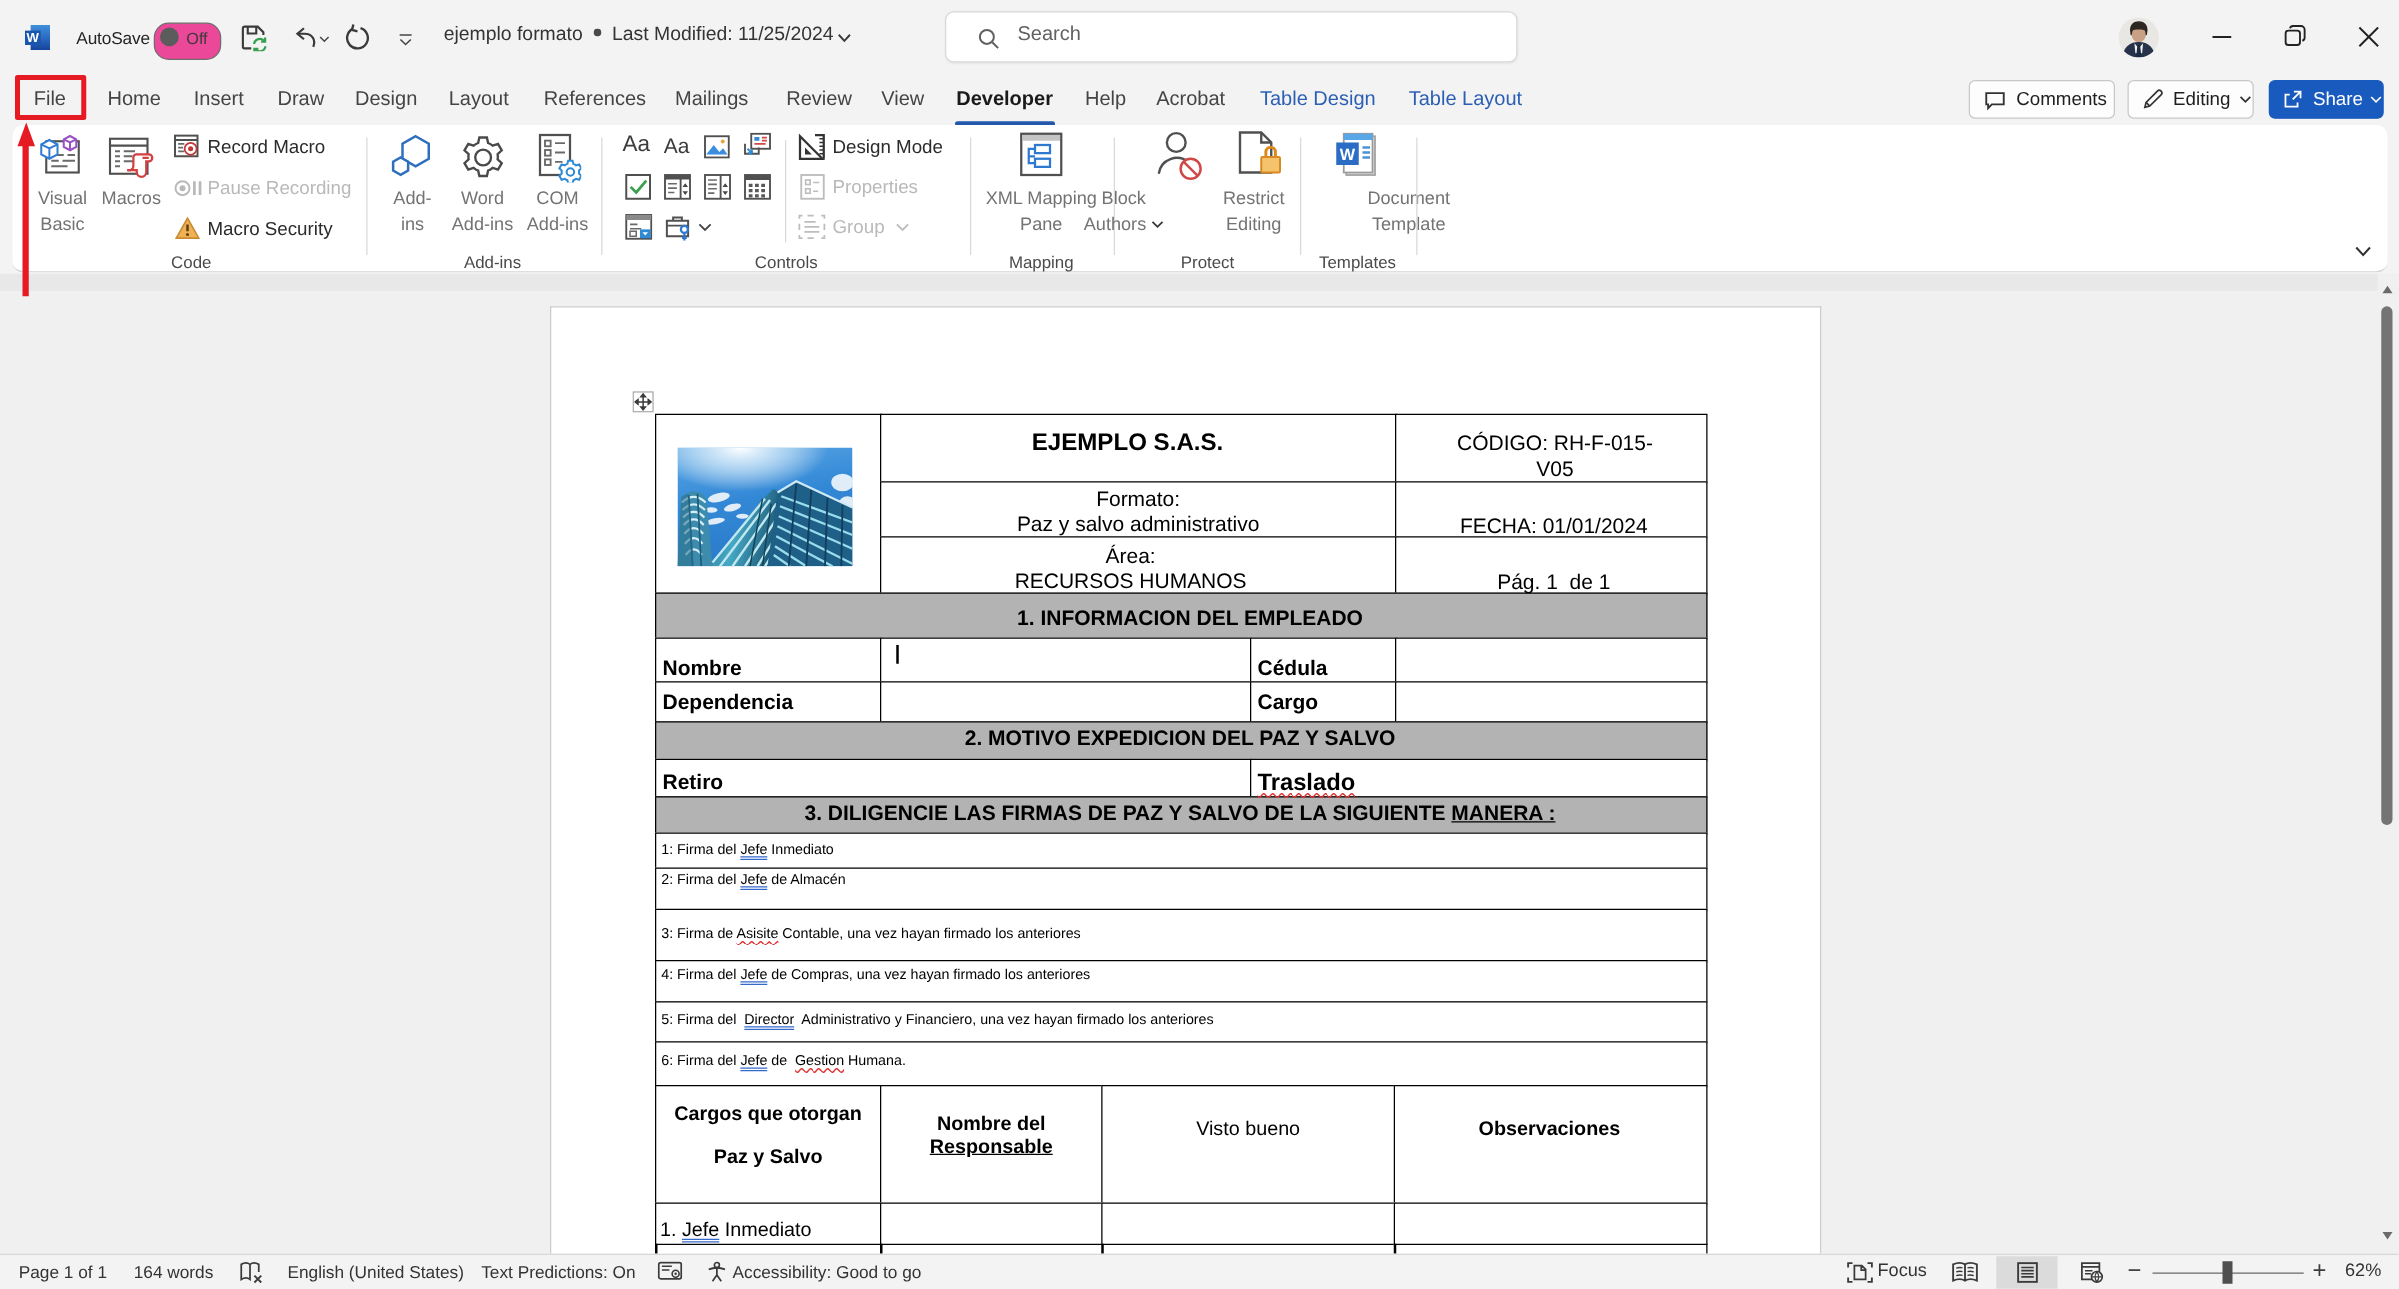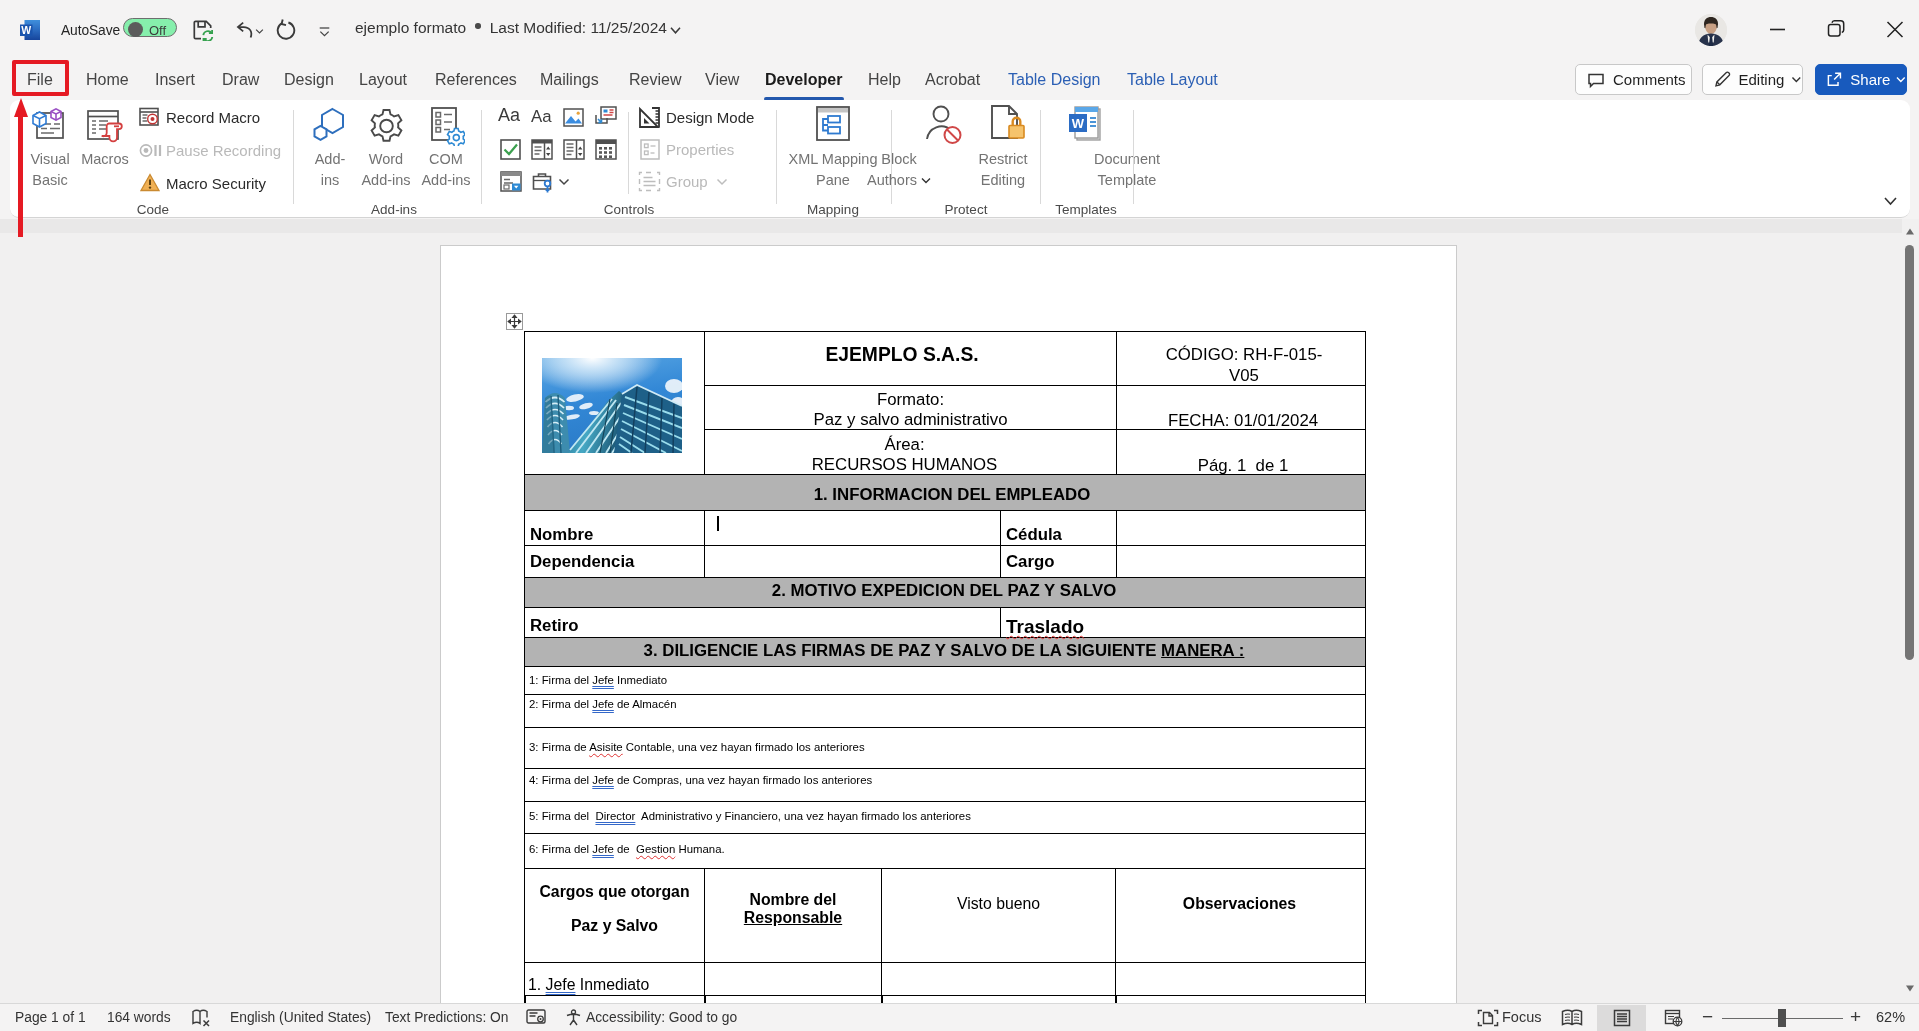--- a/index.html
+++ b/index.html
@@ -4,21 +4,21 @@
 <style>
 * { margin:0; padding:0; box-sizing:border-box; }
 html,body { width:1919px; height:1031px; overflow:hidden; font-family:"Liberation Sans", sans-serif; }
 body { background:#f4f3f3; position:relative; }
 .abs { position:absolute; }
 
 
 #titlebar { position:absolute; left:0; top:0; width:1919px; height:60px; }
 #worda { position:absolute; left:19px; top:19px; width:22px; height:22px; }
 #autosave-lbl { position:absolute; left:61px; top:23px; font-size:13.8px; color:#252525; letter-spacing:-0.1px; }
-#toggle { position:absolute; left:123px; top:18px; width:54px; height:19px; border:1.3px solid #6e6e6e; border-radius:12px; background:#86efac; }
+#toggle { position:absolute; left:123px; top:18px; width:54px; height:30px; border:1.3px solid #6e6e6e; border-radius:12px; background:#ec4899; }
 #toggle .knob { position:absolute; left:3.5px; top:2.6px; width:15px; height:15px; border-radius:50%; background:#5c5c5c; }
 #toggle .txt { position:absolute; left:25px; top:3.5px; font-size:13px; color:#3b3b3b; }
 .tbico { position:absolute; top:18px; }
 #doctitle { position:absolute; left:355px; top:19px; font-size:15.5px; color:#343434; white-space:nowrap; display:flex; align-items:center; }
 #searchbox { position:absolute; left:756px; top:9px; width:458px; height:41px; background:#fff; border:1px solid #d9d9d9; border-radius:7px; box-shadow:0 1px 2px rgba(0,0,0,.06); }
 #searchbox .mag { position:absolute; left:24px; top:11px; }
 #searchbox .stxt { position:absolute; left:57px; top:9px; font-size:16px; color:#616161; }
 #avatar { position:absolute; left:1695px; top:14px; width:32px; height:32px; border-radius:50%; overflow:hidden; background:#e9e7e4; }
 .winctl { position:absolute; top:0px; width:44px; height:58px; }
 
@@ -241,20 +241,27 @@
     <path d="M2.8 7 L8 12 L13.2 7" fill="none" stroke="#454545" stroke-width="1.6"></path>
   </svg>
   <div id="doctitle">
       <span>ejemplo formato</span>
       <span style="display:inline-block;width:5.5px;height:5.5px;border-radius:50%;background:#4a4a4a;margin:0 9px;position:relative;top:-2px;"></span>
       <span>Last Modified: 11/25/2024</span>
     </div>
   <svg class="tbico" style="left:669px;top:26px" width="13" height="9" viewBox="0 0 14 10">
     <path d="M2 2 L7 7.5 L12 2" fill="none" stroke="#3a3a3a" stroke-width="1.7"></path>
   </svg>
+  <div id="searchbox">
+    <svg class="mag" width="20" height="20" viewBox="0 0 20 20">
+      <circle cx="8.5" cy="8.5" r="5.6" fill="none" stroke="#5f5f5f" stroke-width="1.6"></circle>
+      <path d="M12.8 12.8 L17.5 17.5" stroke="#5f5f5f" stroke-width="1.6"></path>
+    </svg>
+    <span class="stxt">Search</span>
+  </div>
   <div id="avatar">
     <svg width="32" height="32" viewBox="0 0 32 32">
       <rect width="32" height="32" fill="#e9e7e4"></rect>
       <path d="M9 10 c0 -4.5 3 -7 7 -7 s7 2.5 7 7 l-0.5 4 c-3 1 -10 1 -13 0 z" fill="#2e2620"></path>
       <ellipse cx="16" cy="13.5" rx="5.6" ry="6.5" fill="#c8a084"></ellipse>
       <path d="M9 11 c1.5 -3.5 4 -5 7 -5 s5.5 1.5 7 5 c-2 -1 -4 -1.5 -7 -1.5 s-5 0.5 -7 1.5z" fill="#2e2620"></path>
       <path d="M3 32 c0.5 -7.5 5 -12.5 13 -12.5 s12.5 5 13 12.5 z" fill="#27324b"></path>
       <path d="M12.5 20.5 L16 24.5 l3.5 -4 -0.8 8 h-5.4 z" fill="#f2f1ee"></path>
       <path d="M15 22 h2 l1.2 10 h-4.4 z" fill="#1d2a45"></path>
     </svg>

